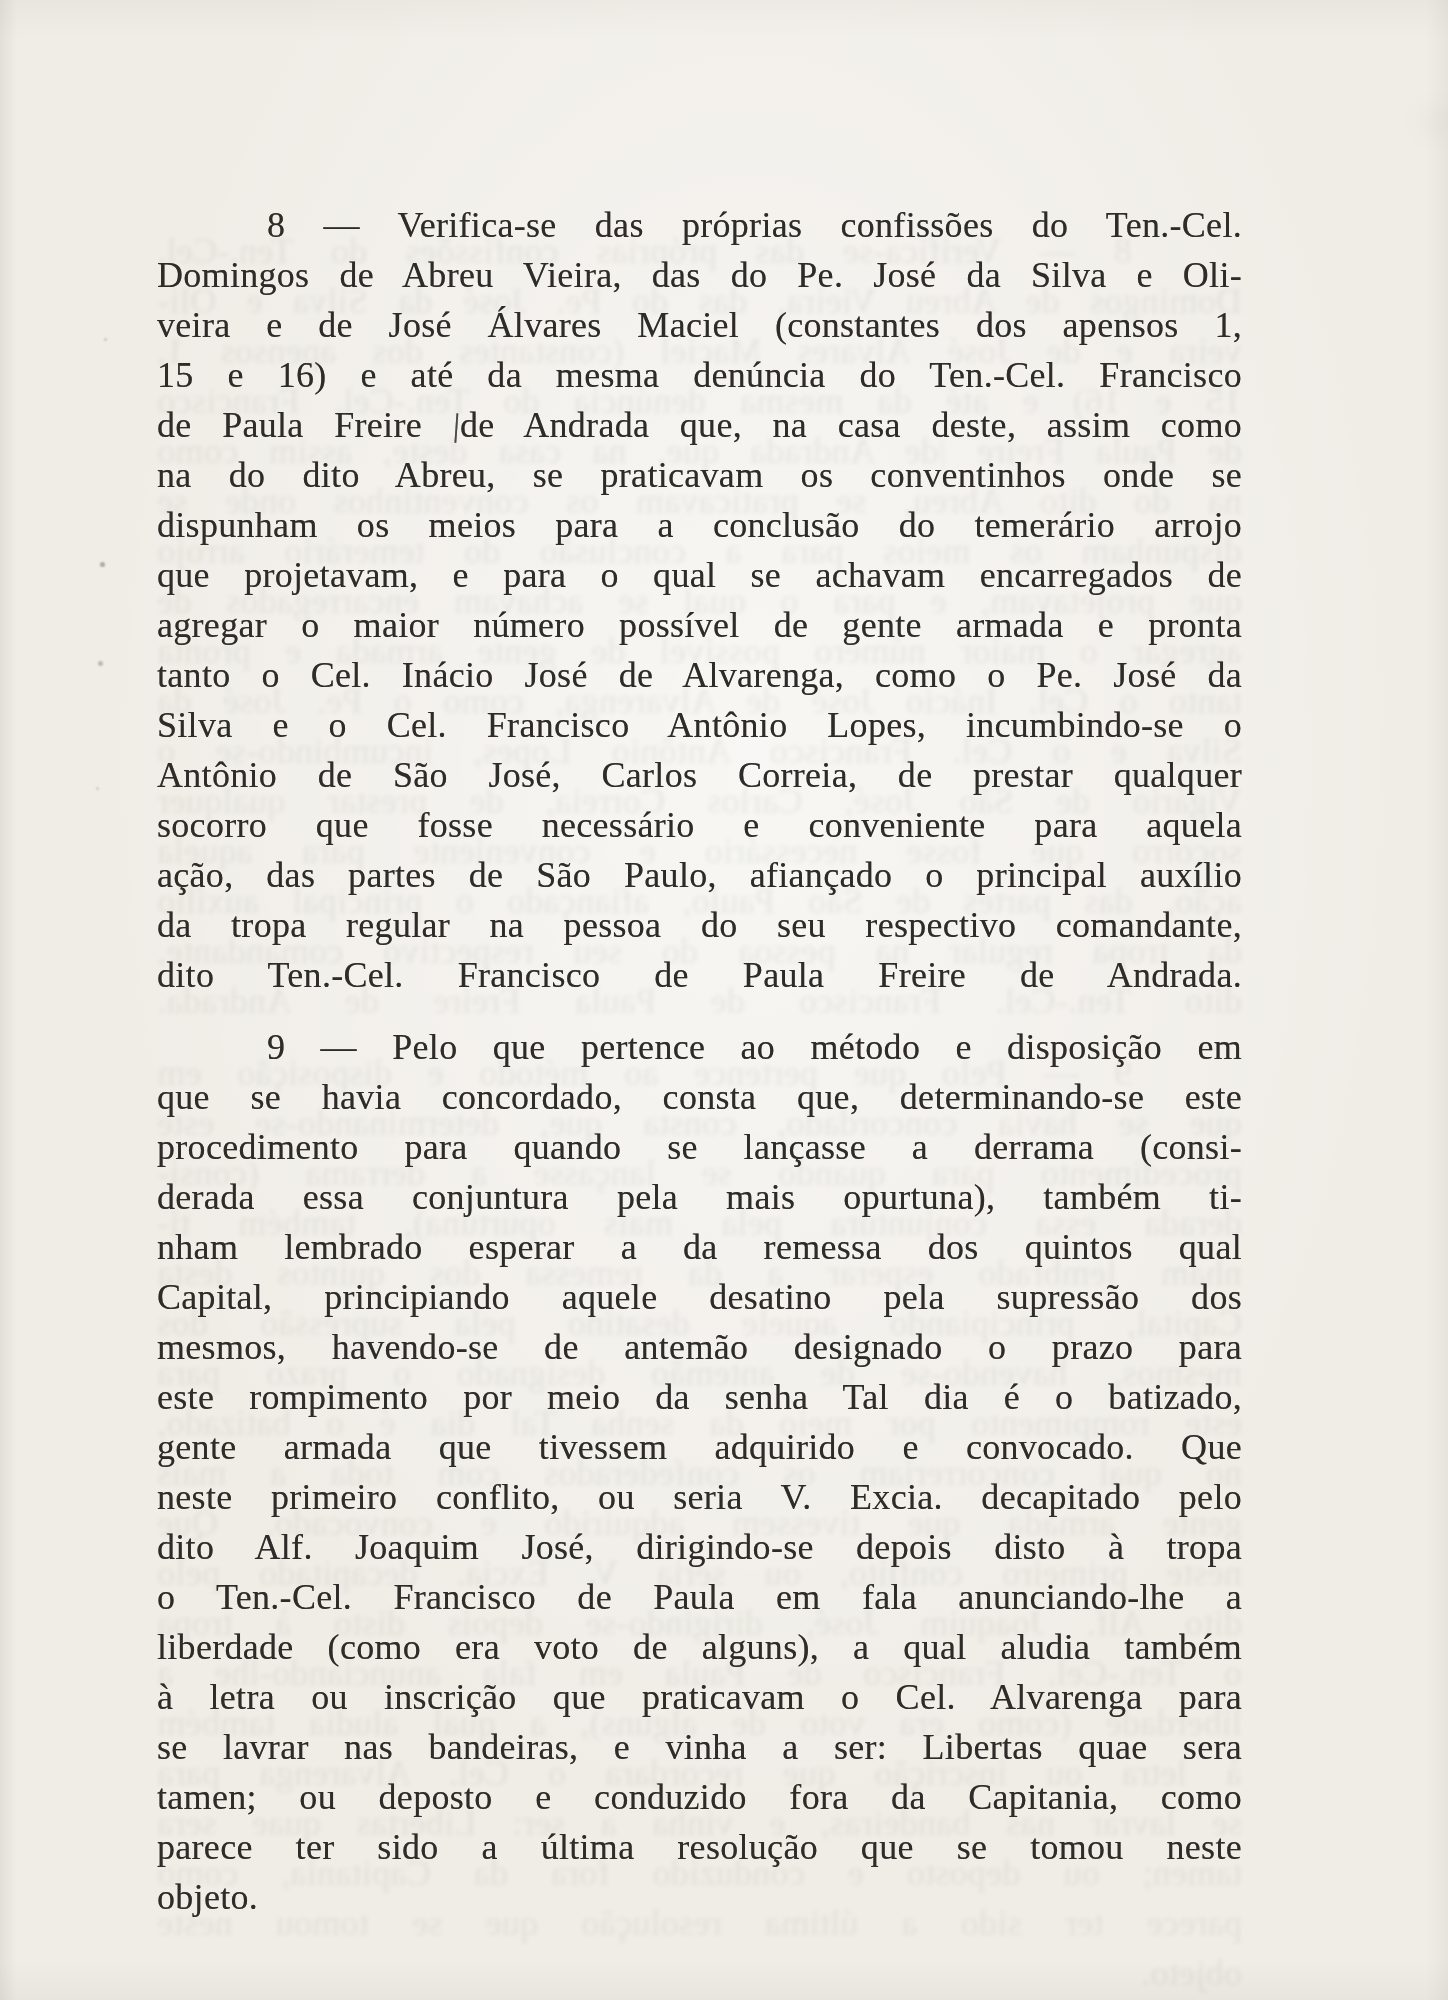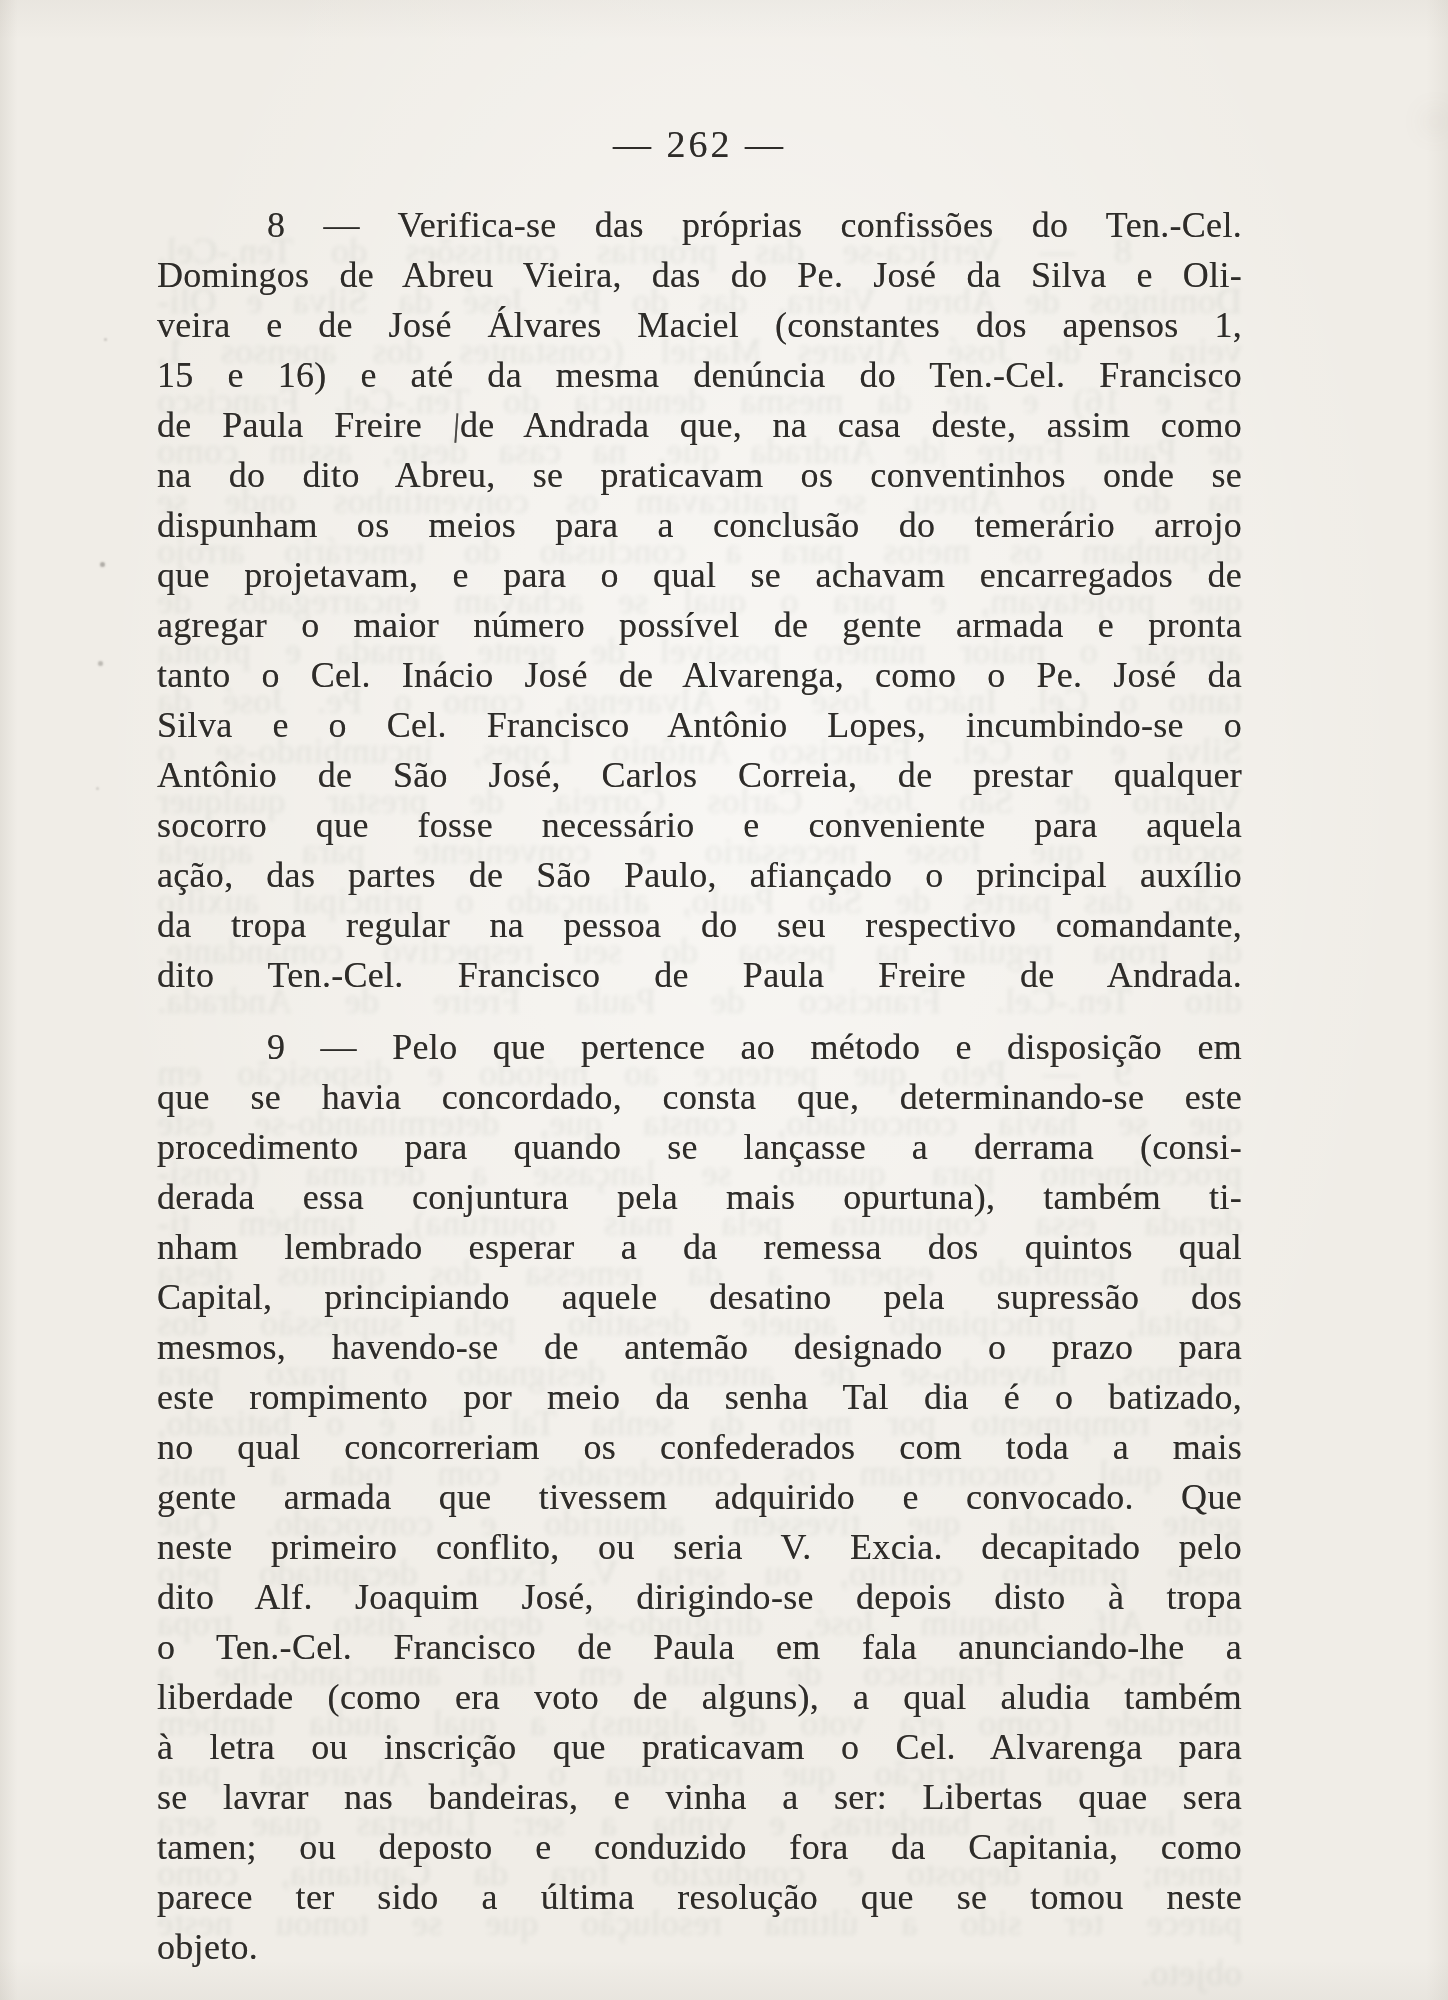--- a/index.html
+++ b/index.html
@@ -120,21 +120,20 @@
         <div class="line"><span class="">dito Alf. </span><span class="it">Joaquim José,</span><span class=""> dirigindo-se depois disto à tropa</span></div>
         <div class="line"><span class="">o Ten.-Cel. </span><span class="it">Francisco de Paula</span><span class=""> em fala anunciando-lhe a</span></div>
         <div class="line"><span class="">liberdade (como era voto de alguns), a qual aludia também</span></div>
         <div class="line"><span class="">à letra ou inscrição que recordara o Cel. </span><span class="it">Alvarenga</span><span class=""> para</span></div>
         <div class="line"><span class="">se lavrar nas bandeiras, e vinha a ser: </span><span class="it">Libertas quae sera</span></div>
         <div class="line"><span class="it">tamen;</span><span class=""> ou deposto e conduzido fora da Capitania, como</span></div>
         <div class="line"><span class="">parece ter sido a última resolução que se tomou neste</span></div>
         <div class="line lastline"><span class="">objeto.</span></div>
       </div>
     </div>
-  <div class="page-header">— 262 —</div>
   <div class="textcol body-text">
       <div class="para">
         <div class="line indent"><span class="">8 — Verifica-se das próprias confissões do Ten.-Cel.</span></div>
         <div class="line"><span class="it">Domingos de Abreu Vieira,</span><span class=""> das do Pe. </span><span class="it">José da Silva e Oli-</span></div>
         <div class="line"><span class="it">veira</span><span class=""> e de </span><span class="it">José Álvares Maciel</span><span class=""> (constantes dos apensos 1,</span></div>
         <div class="line"><span class="">15 e 16) e até da mesma denúncia do Ten.-Cel. </span><span class="it">Francisco</span></div>
         <div class="line"><span class="it">de Paula Freire </span><span class=" artifact-bar">|</span><span class="it">de Andrada</span><span class=""> que, na casa deste, assim como</span></div>
         <div class="line"><span class="">na do dito </span><span class="it">Abreu,</span><span class=""> se praticavam os conventinhos onde se</span></div>
         <div class="line"><span class="">dispunham os meios para a conclusão do temerário arrojo</span></div>
         <div class="line"><span class="">que projetavam, e para o qual se achavam encarregados de</span></div>
@@ -149,21 +148,20 @@
       </div>
       <div class="para">
         <div class="line indent"><span class="">9 — Pelo que pertence ao método e disposição em</span></div>
         <div class="line"><span class="">que se havia concordado, consta que, determinando-se este</span></div>
         <div class="line"><span class="">procedimento para quando se lançasse a derrama (consi-</span></div>
         <div class="line"><span class="">derada essa conjuntura pela mais opurtuna), também ti-</span></div>
         <div class="line"><span class="">nham lembrado esperar a da remessa dos quintos qual</span></div>
         <div class="line"><span class="">Capital, principiando aquele desatino pela supressão dos</span></div>
         <div class="line"><span class="">mesmos, havendo-se de antemão designado o prazo para</span></div>
         <div class="line"><span class="">este rompimento por meio da senha </span><span class="it">Tal dia é o batizado,</span></div>
-        <div class="line"><span class="">no qual concorreriam os confederados com toda a mais</span></div>
         <div class="line"><span class="">gente armada que tivessem adquirido e convocado. Que</span></div>
         <div class="line"><span class="">neste primeiro conflito, ou seria V. Excia. decapitado pelo</span></div>
         <div class="line"><span class="">dito Alf. </span><span class="it">Joaquim José,</span><span class=""> dirigindo-se depois disto à tropa</span></div>
         <div class="line"><span class="">o Ten.-Cel. </span><span class="it">Francisco de Paula</span><span class=""> em fala anunciando-lhe a</span></div>
         <div class="line"><span class="">liberdade (como era voto de alguns), a qual aludia também</span></div>
         <div class="line"><span class="">à letra ou inscrição que praticavam o Cel. </span><span class="it">Alvarenga</span><span class=""> para</span></div>
         <div class="line"><span class="">se lavrar nas bandeiras, e vinha a ser: </span><span class="it">Libertas quae sera</span></div>
         <div class="line"><span class="it">tamen;</span><span class=""> ou deposto e conduzido fora da Capitania, como</span></div>
         <div class="line"><span class="">parece ter sido a última resolução que se tomou neste</span></div>
         <div class="line lastline"><span class="">objeto.</span></div>

